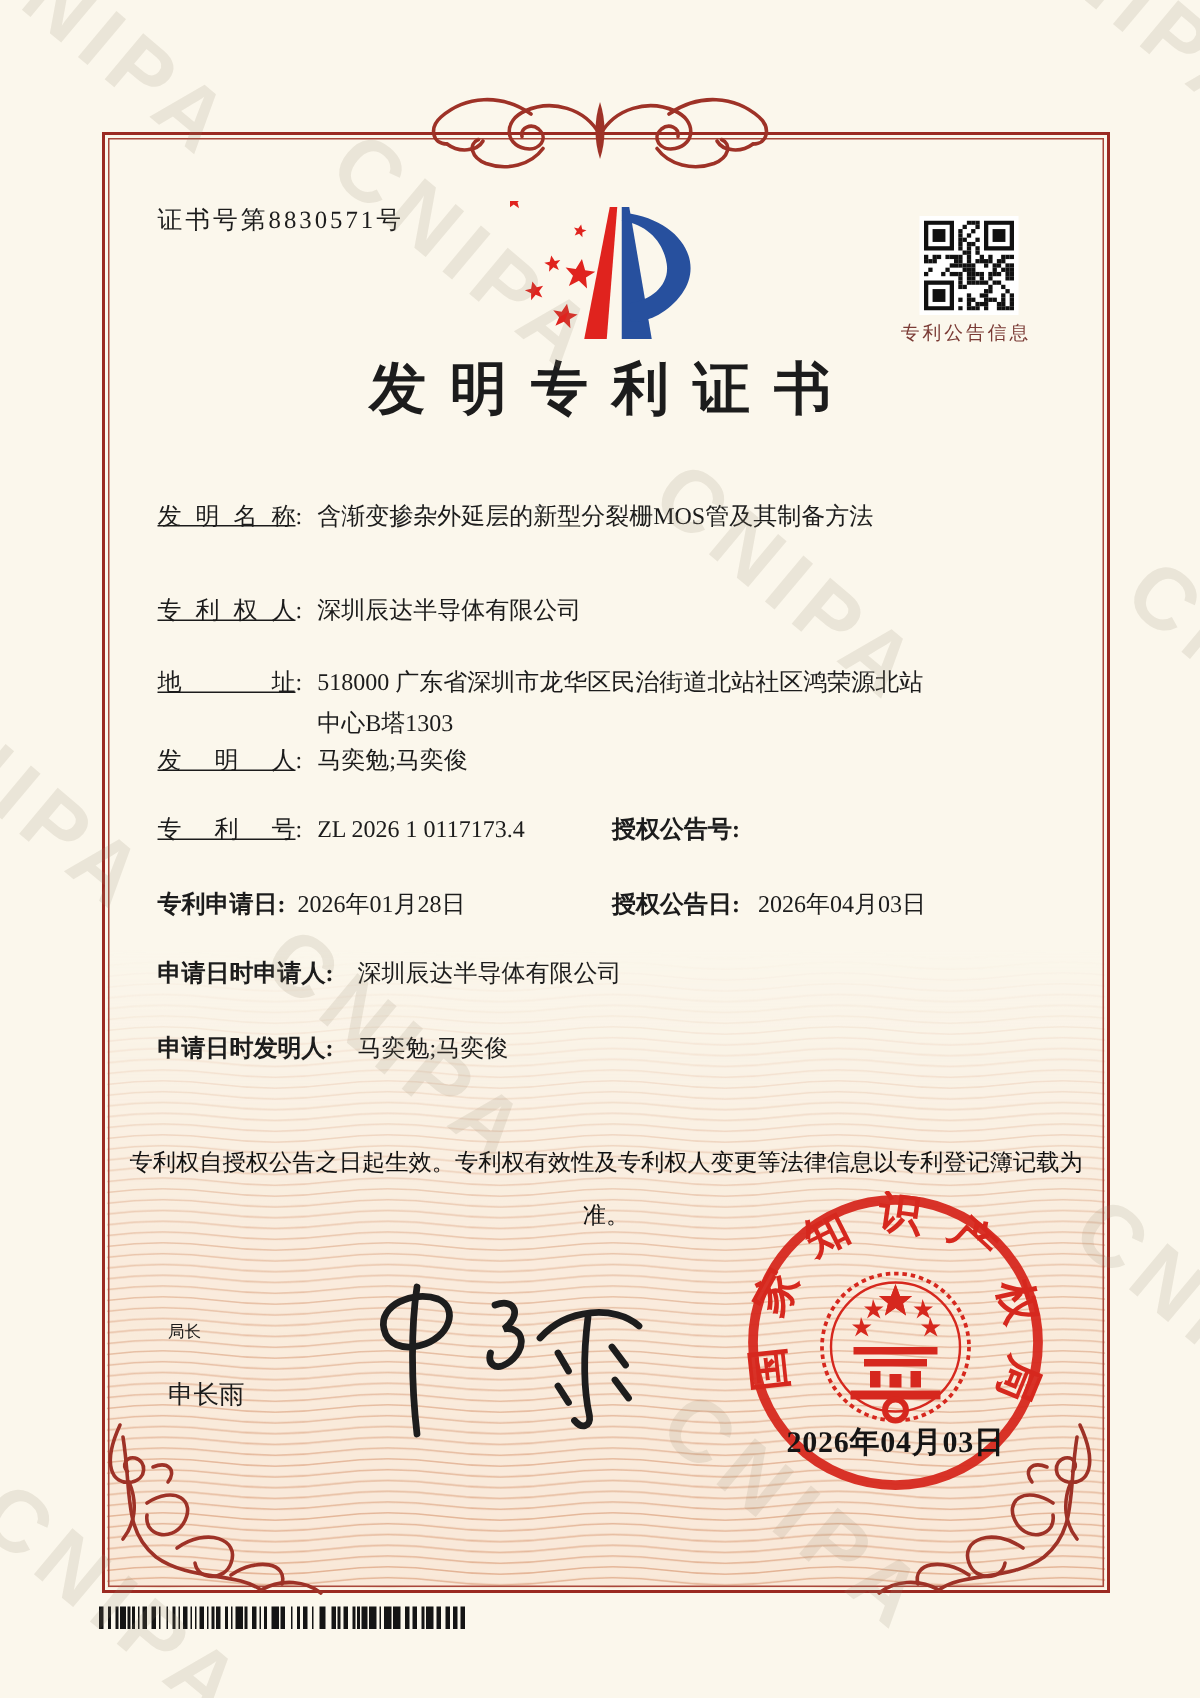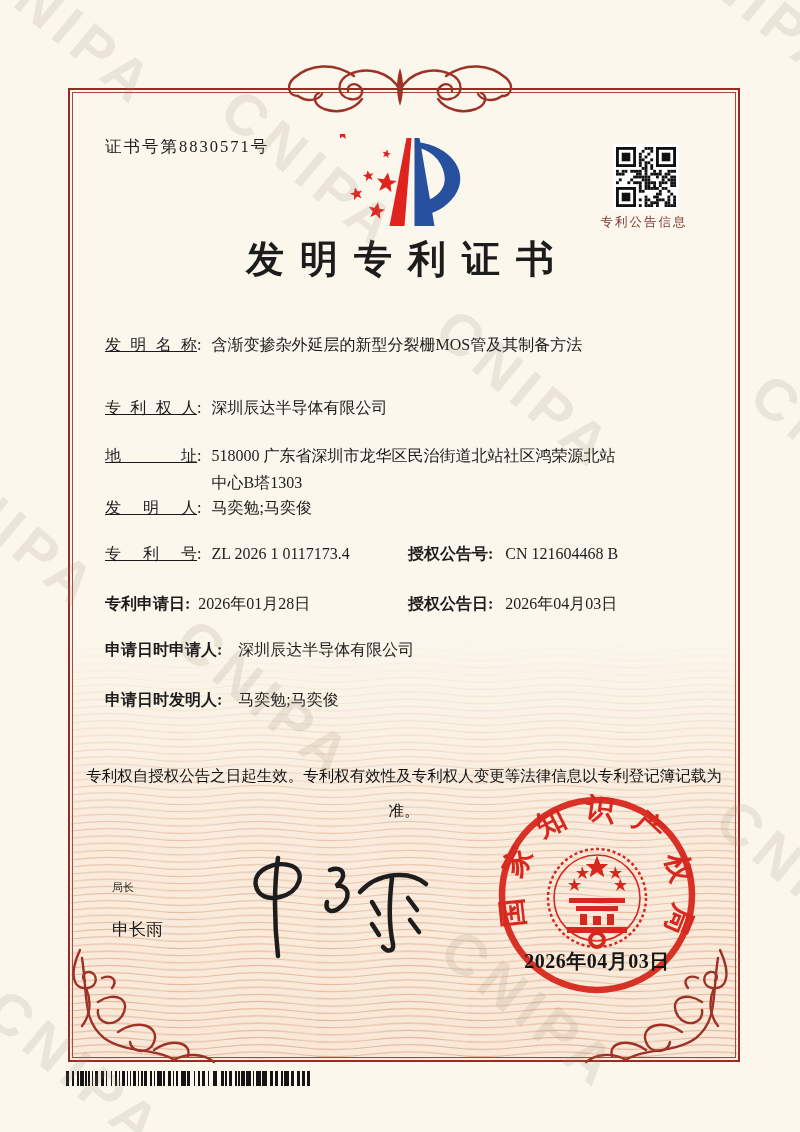--- a/index.html
+++ b/index.html
@@ -297,21 +297,20 @@
     </div>
 
     <div class="row" style="top:452px;">
       <span class="pair-left">
         <span class="jlabel">专利号</span>
           <span class="colon">:</span>
         <span class="val">ZL 2026 1 0117173.4</span>
       </span>
       <span class="pair-right">
         <span class="plabel">授权公告号:</span>
-        <span class="val">CN 121604468 B</span>
       </span>
     </div>
 
     <div class="row" style="top:502px;">
       <span class="pair-left">
         <span class="plabel">专利申请日:</span>
         <span class="gap8"></span>
         <span class="val">2026年01月28日</span>
       </span>
       <span class="pair-right">

